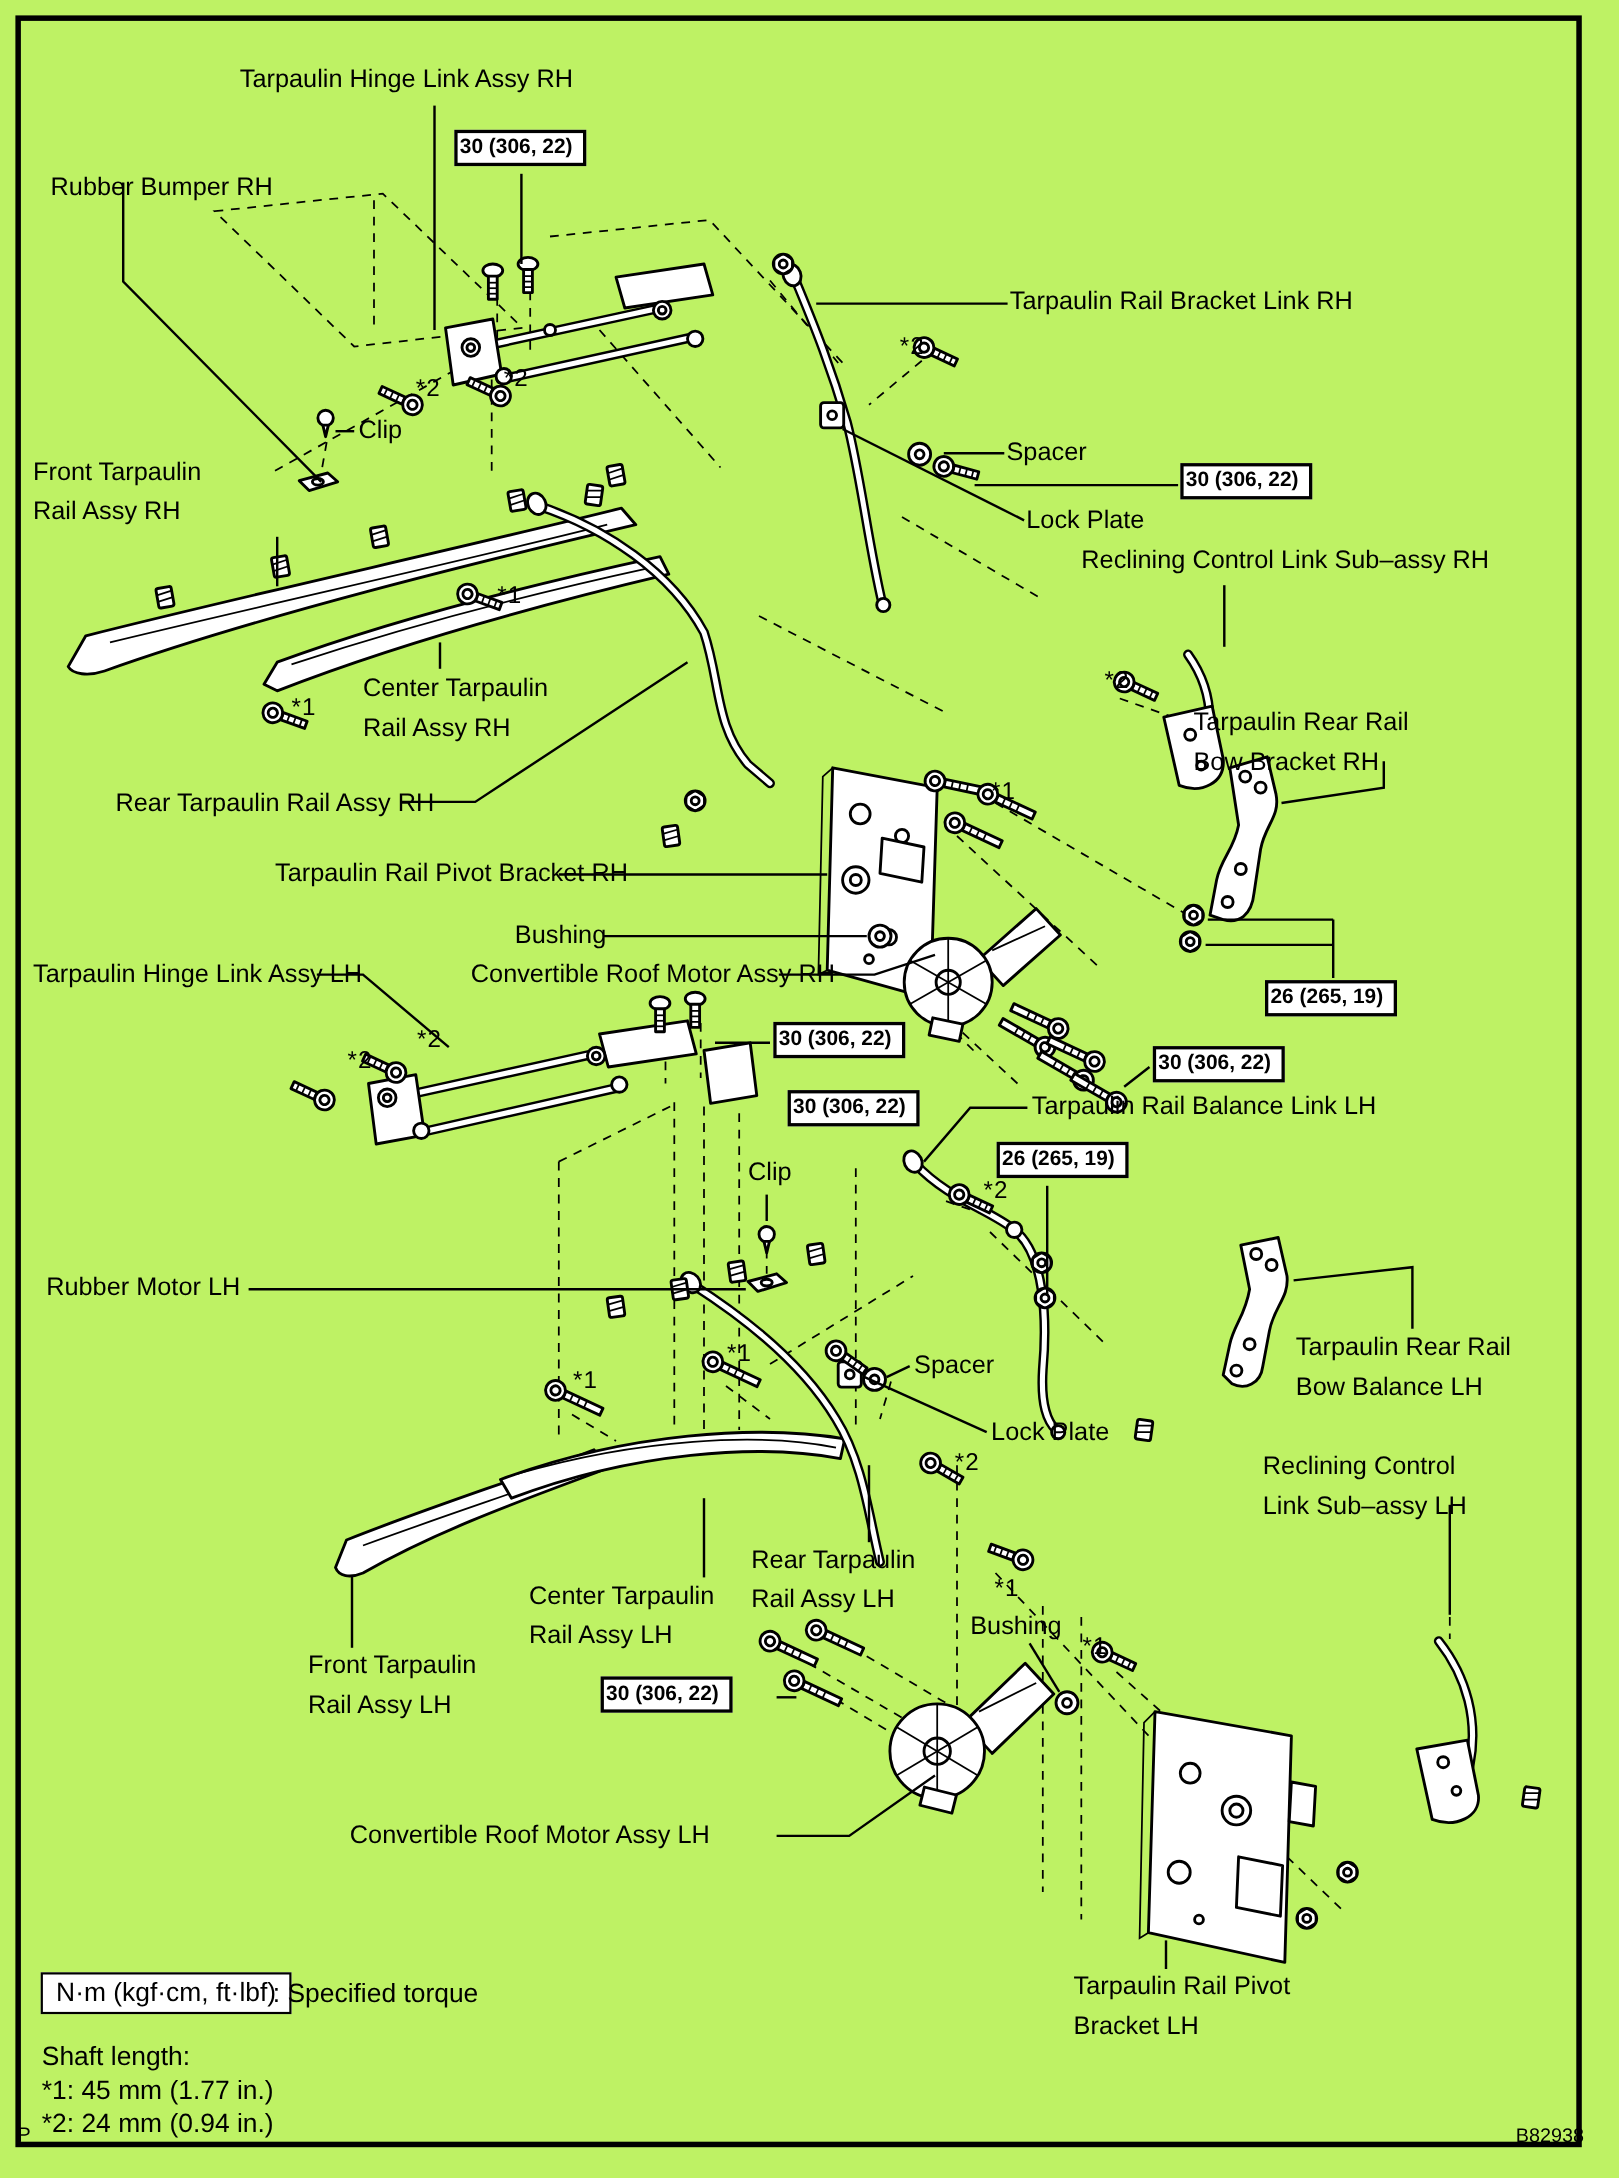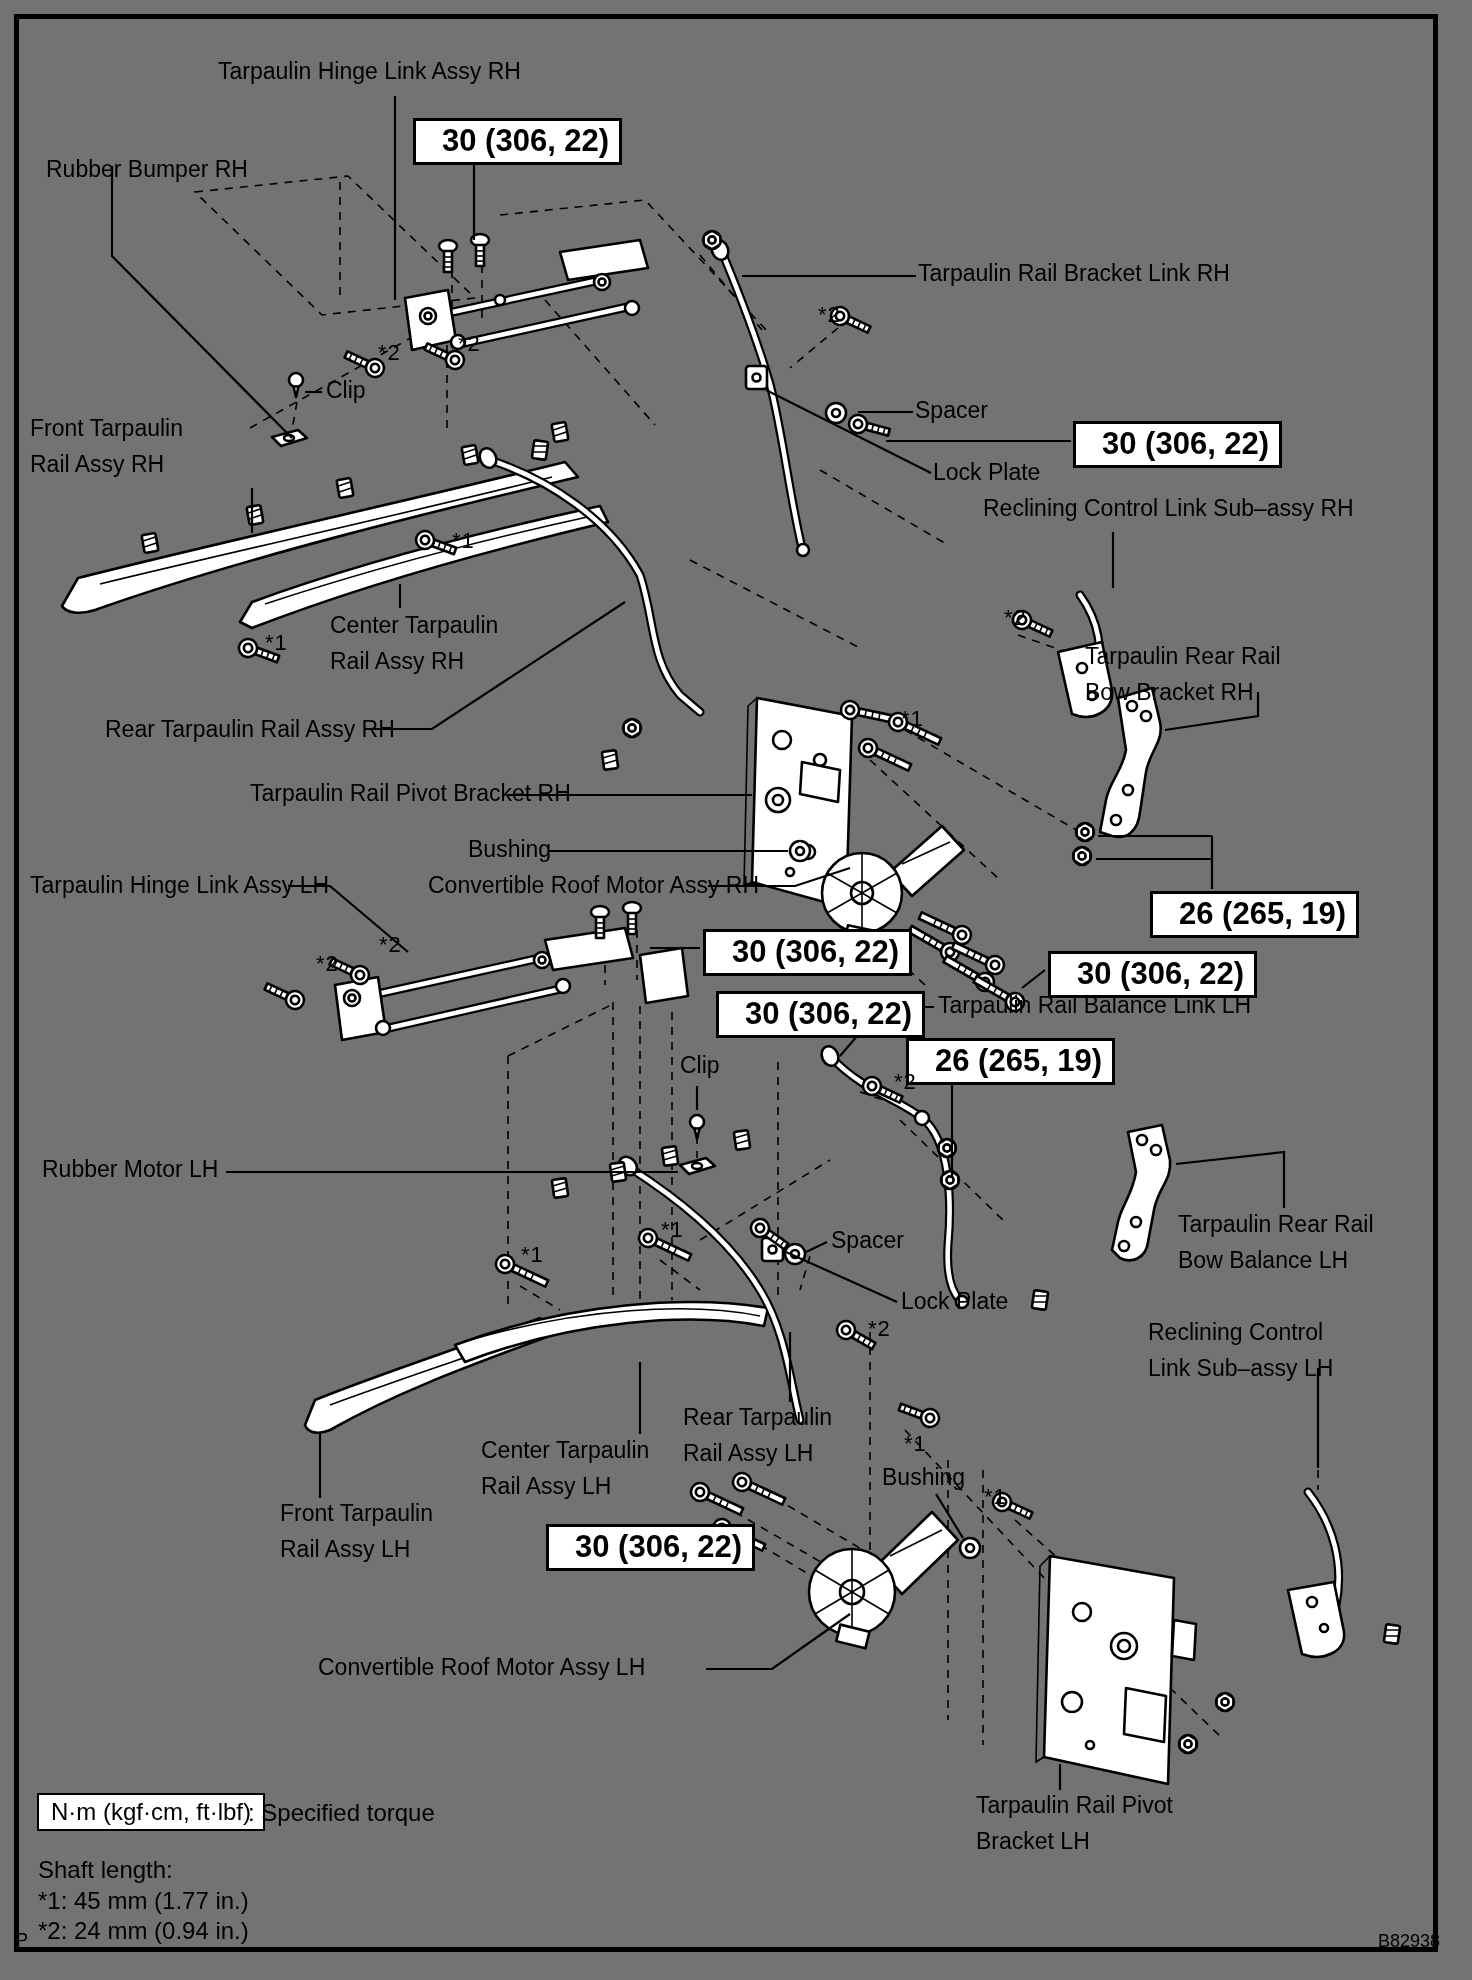--- a/index.html
+++ b/index.html
@@ -1,23 +1,23 @@
 <!DOCTYPE html>
 <html><head>
 <meta charset="utf-8">
 <style>
   html,body{margin:0;padding:0;background:#fff;}
-  #page{position:relative;width:1472px;height:1980px;background:#737373;
+  #page{position:relative;width:1472px;height:1980px;background:#bef264;
         font-family:"Liberation Sans",sans-serif;color:#000;overflow:hidden;}
   #frame{position:absolute;left:14px;top:14px;width:1424px;height:1938px;
          border:5px solid #000;box-sizing:border-box;}
   svg.art{position:absolute;left:0;top:0;width:1472px;height:1980px;}
   .lbl{position:absolute;font-size:23px;line-height:27px;white-space:nowrap;}
-  .tbox{position:absolute;font-size:31px;font-weight:bold;white-space:nowrap;
-        border:3px solid #000;background:#fff;padding:2px 10px 3px 26px;}
+  .tbox{position:absolute;font-size:19px;font-weight:bold;white-space:nowrap;
+        border:3px solid #000;background:#fff;padding:2px 10px 3px 2px;}
   .mk{position:absolute;font-size:22px;white-space:nowrap;letter-spacing:1px;}
   .legend-note{position:absolute;font-size:24px;white-space:nowrap;}
   .small{position:absolute;font-size:18px;white-space:nowrap;}
   .part{fill:#fff;stroke:#000;stroke-width:2.6;stroke-linejoin:round;}
   .ln{stroke:#000;stroke-width:2.2;fill:none;}
   .dash{stroke:#000;stroke-width:1.6;fill:none;stroke-dasharray:8 7;}
   .tubeA{stroke:#000;stroke-width:9;fill:none;stroke-linecap:round;}
   .tubeB{stroke:#fff;stroke-width:4.6;fill:none;stroke-linecap:round;}
   .thin{stroke:#000;stroke-width:1.6;fill:none;}
 </style>

